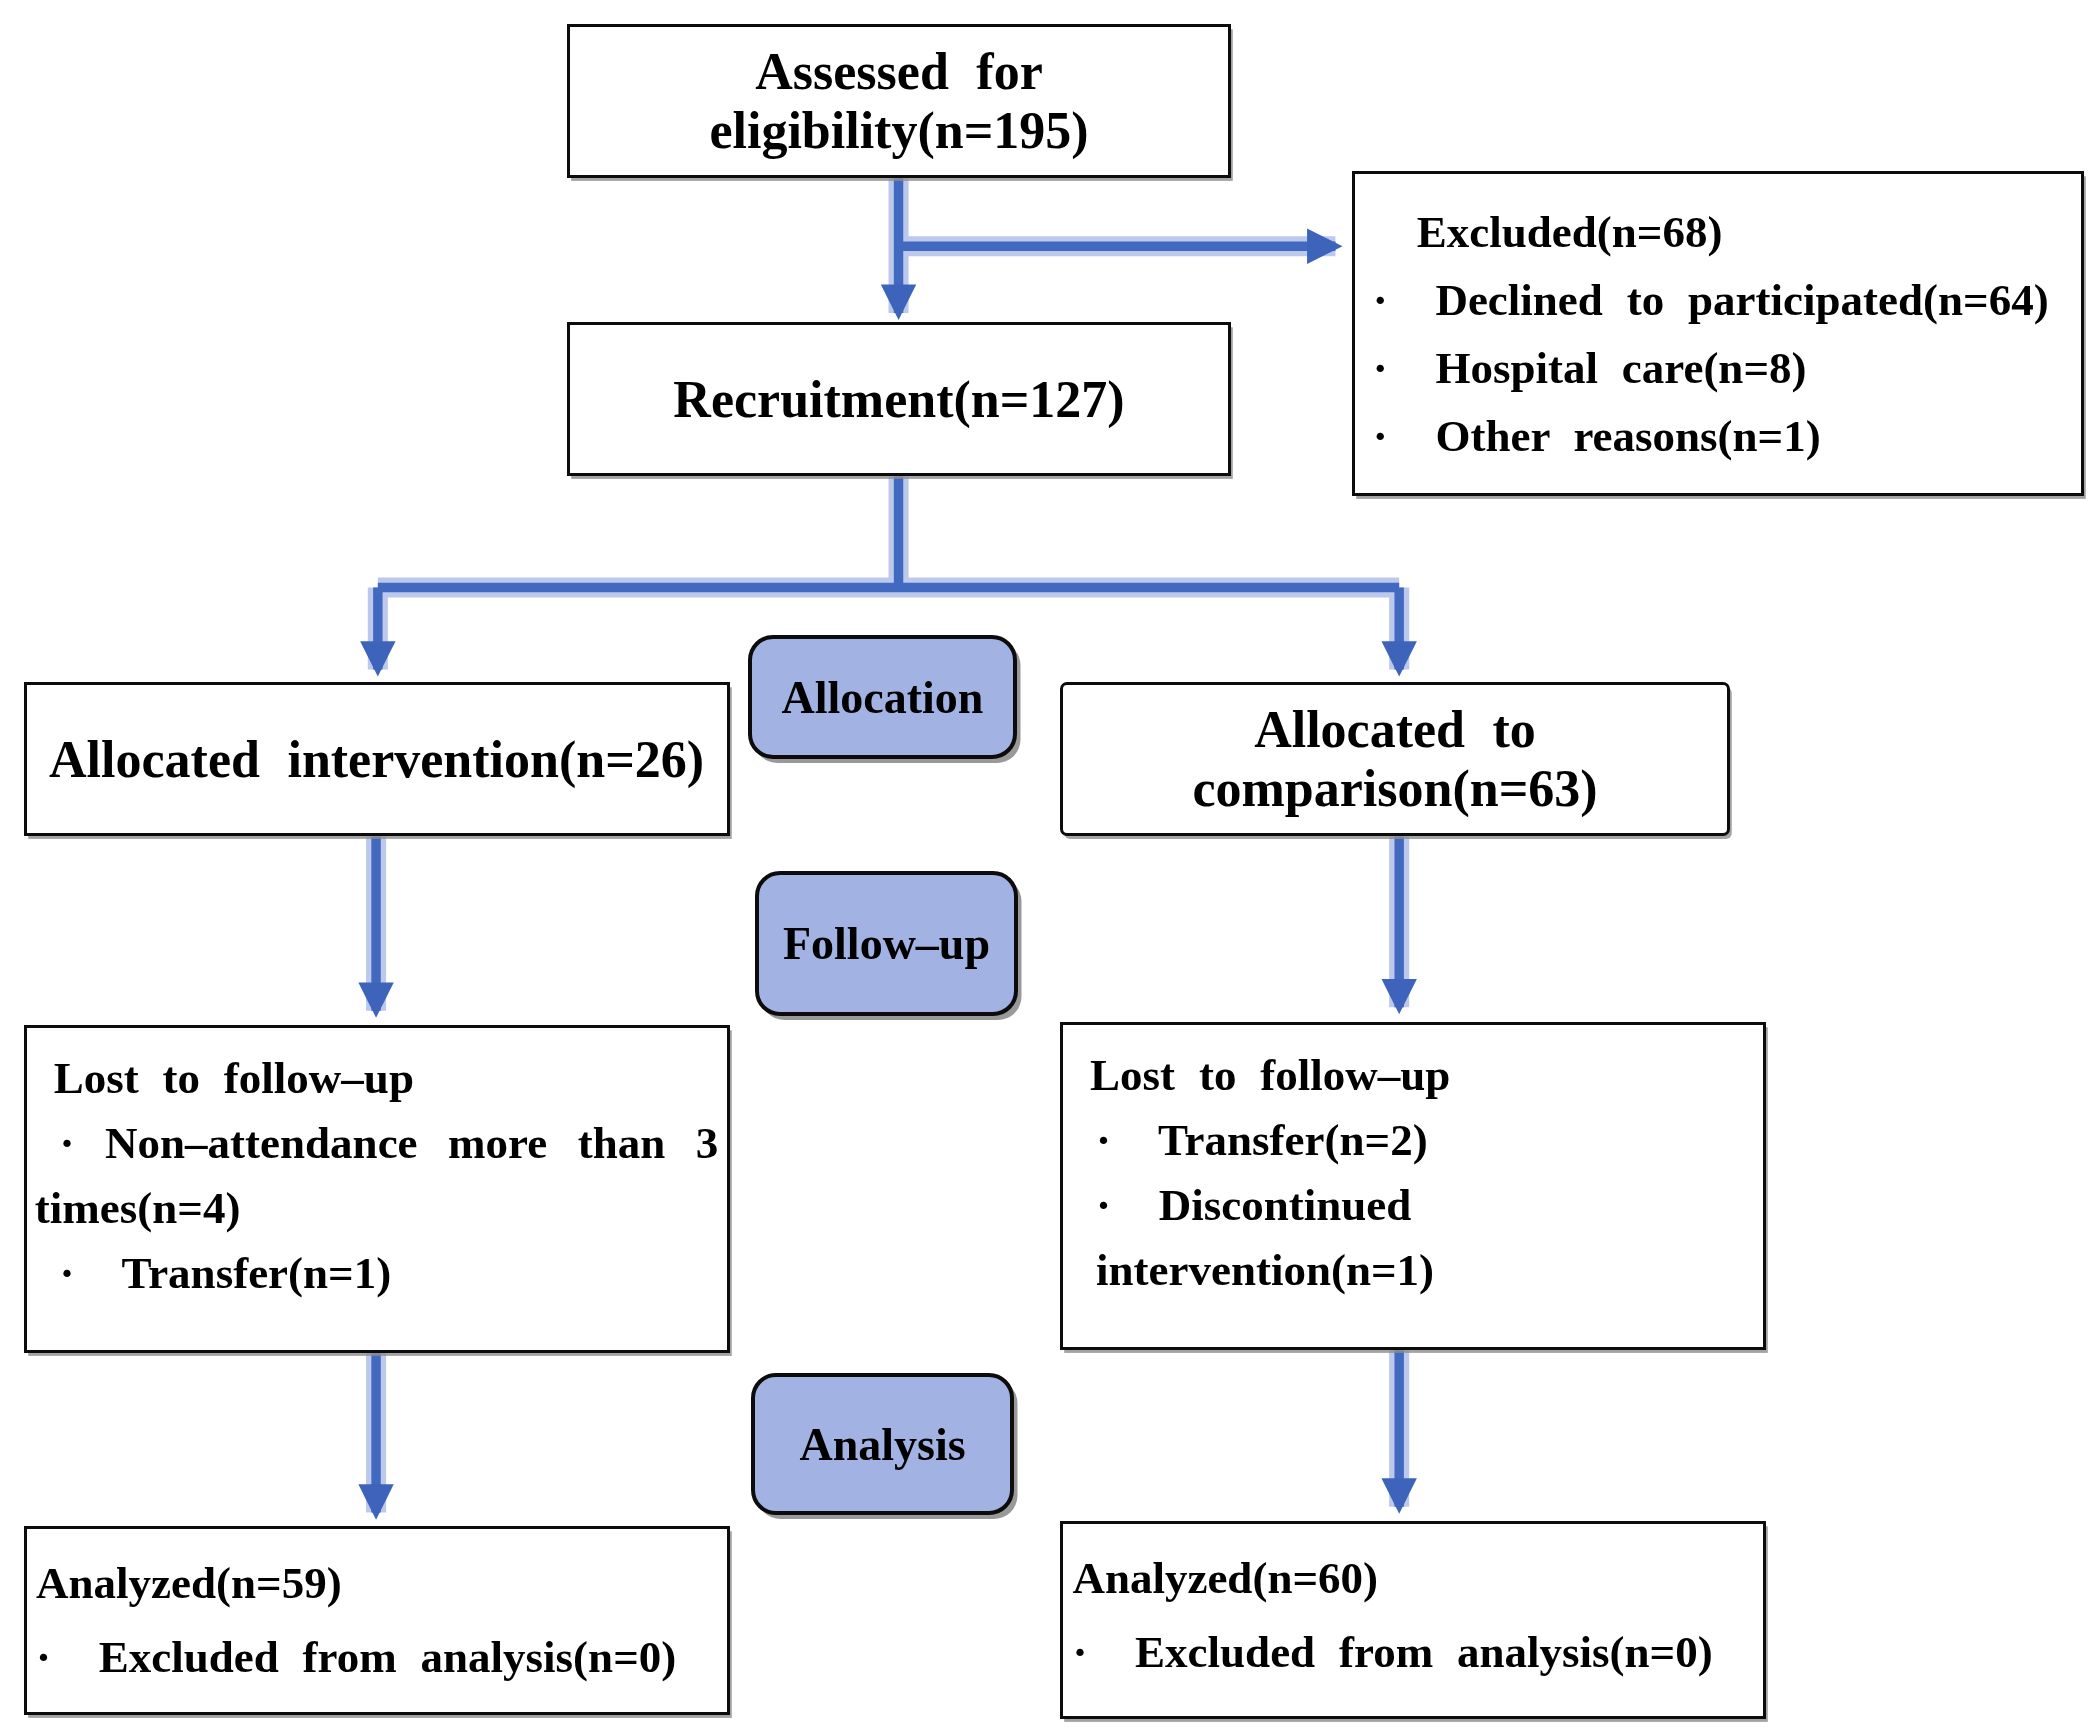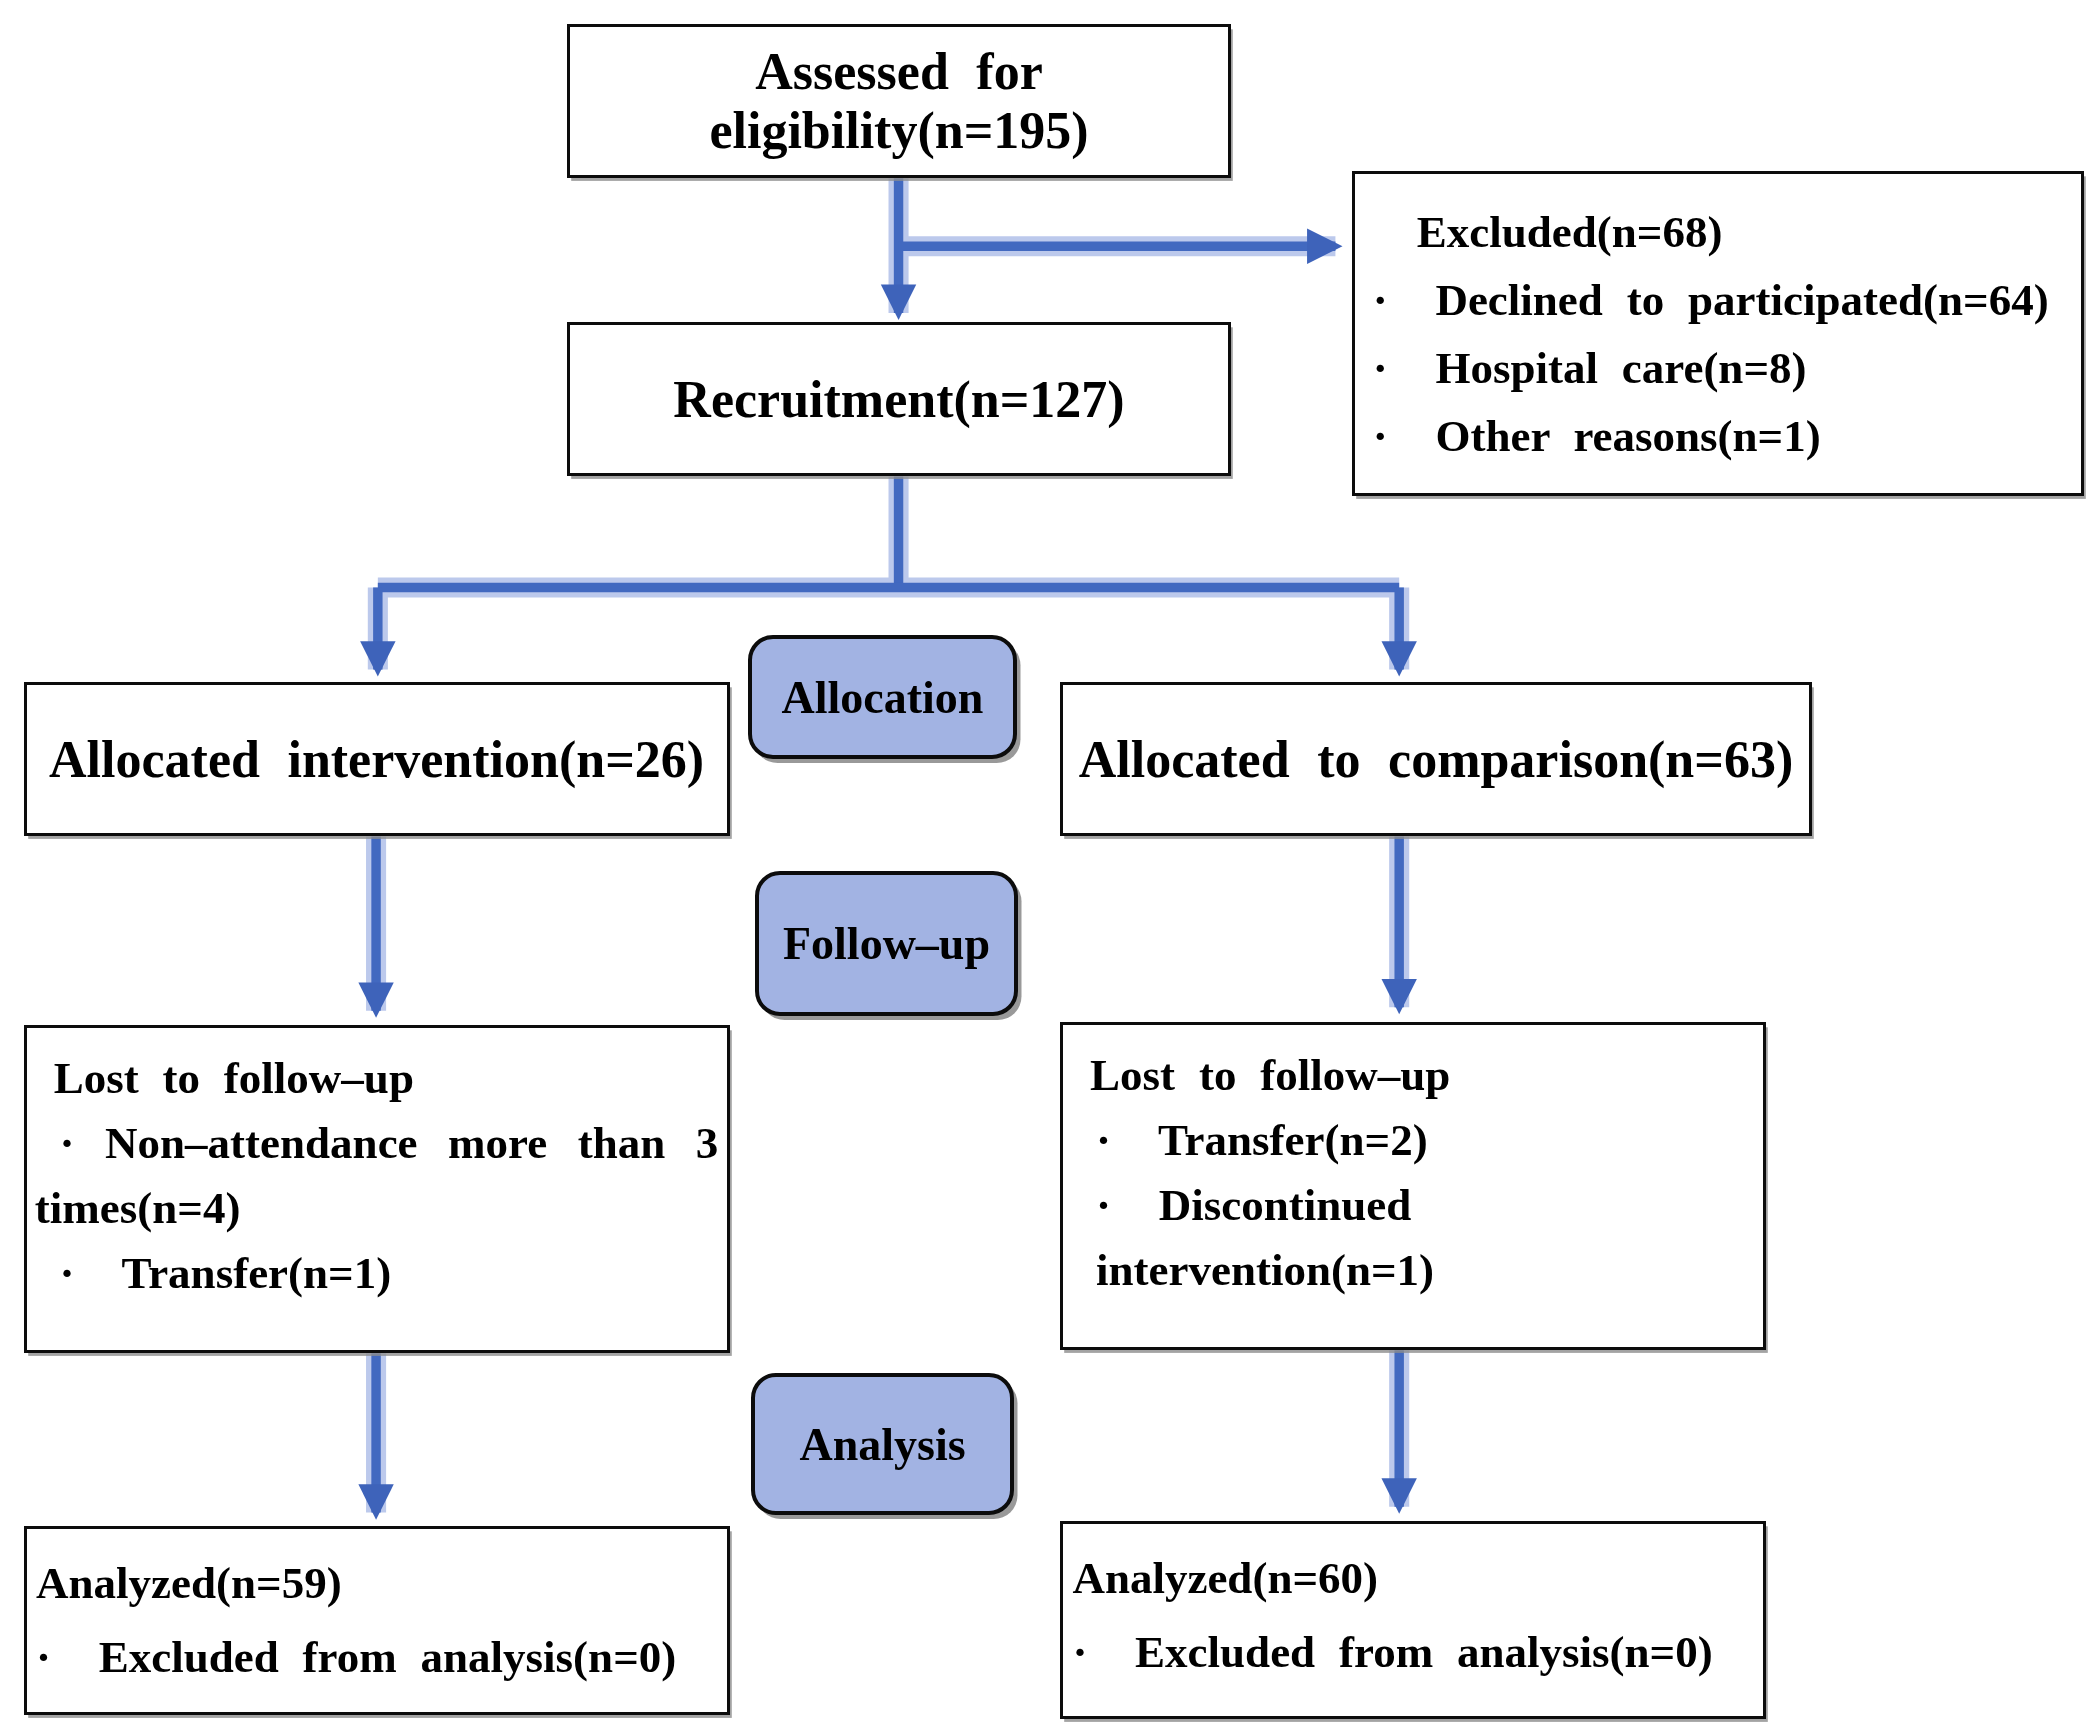--- a/index.html
+++ b/index.html
@@ -67,21 +67,21 @@
     z-index: 3;
   }
 
   
   #box-assessed      { left: 567px;  top: 23.6px;   width: 664px; height: 154px; }
   #box-excluded      { left: 1352px; top: 171px;  width: 732px; height: 325px;
                        padding: 23.6px 11.8px 0 17.7px; line-height: 68px; }
   #box-recruitment   { left: 567px;  top: 322px;  width: 664px; height: 154px; }
   #badge-allocation  { left: 748px; top: 635px; width: 269px;  height: 124px; }
   #box-allocated-left  { left: 23.6px;   top: 682px; width: 706px; height: 154px; }
-  #box-allocated-right { left: 1060px; top: 682px; width: 752px; height: 154px; }
+  #box-allocated-right { left: 1060px; top: 682px; width: 670px; height: 154px; border-radius: 7px; }
   #badge-followup    { left: 755px; top: 871px; width: 263px;  height: 145px; }
   #box-lost-left     { left: 23.6px;   top: 1025px; width: 706px; height: 328px;
                        padding: 17.7px 8.3px 0 9.4px; line-height: 65px; }
   #box-lost-right    { left: 1060px; top: 1022px; width: 706px; height: 328px;
                        padding: 17.7px 8.3px 0 9.4px; line-height: 65px; }
   #badge-analysis    { left: 751px; top: 1373px; width: 263px;  height: 142px; }
   #box-analyzed-left  { left: 23.6px;   top: 1526px; width: 706px; height: 189px;
                         padding: 16.5px 8.3px 0 9.4px; line-height: 74px; }
   #box-analyzed-right { left: 1060px; top: 1521px; width: 706px; height: 198px;
                         padding: 16.5px 8.3px 0 9.4px; line-height: 74px; }

